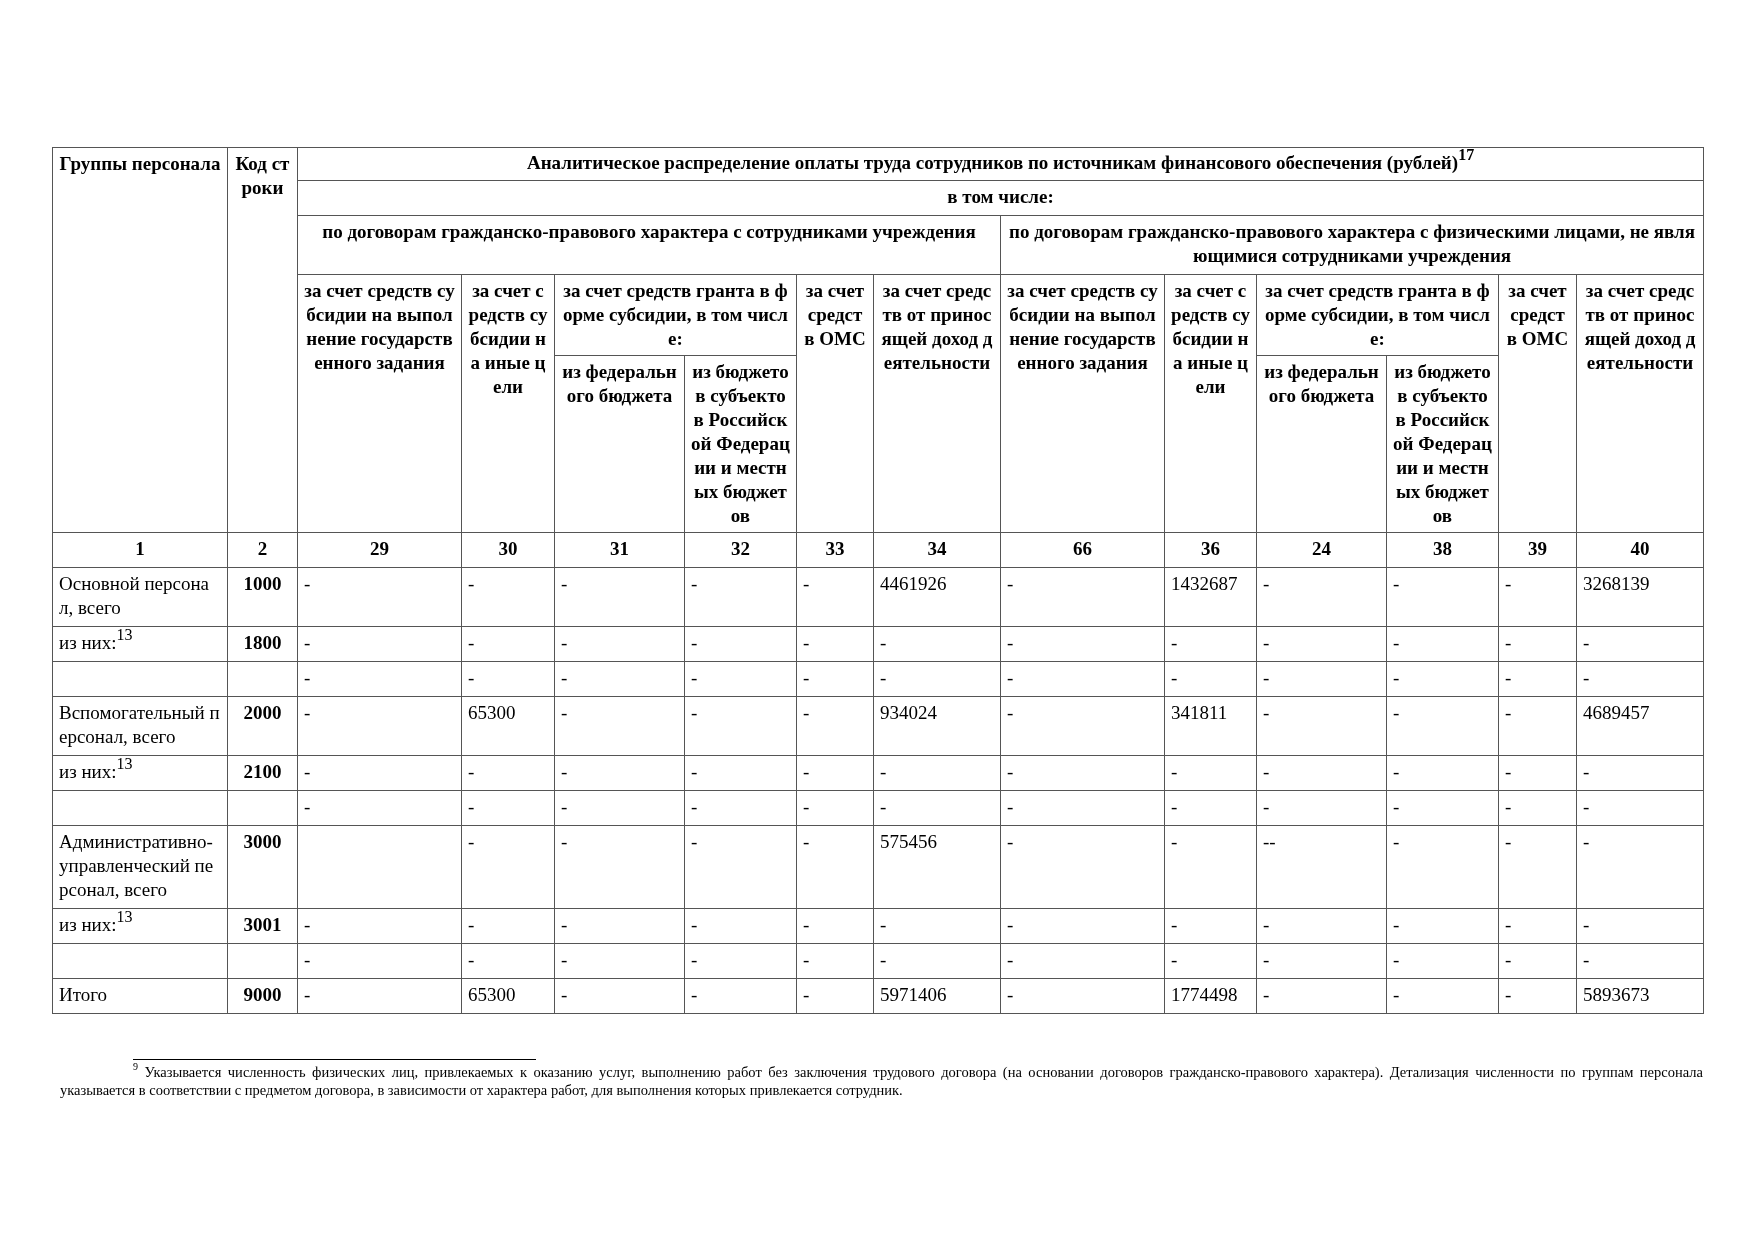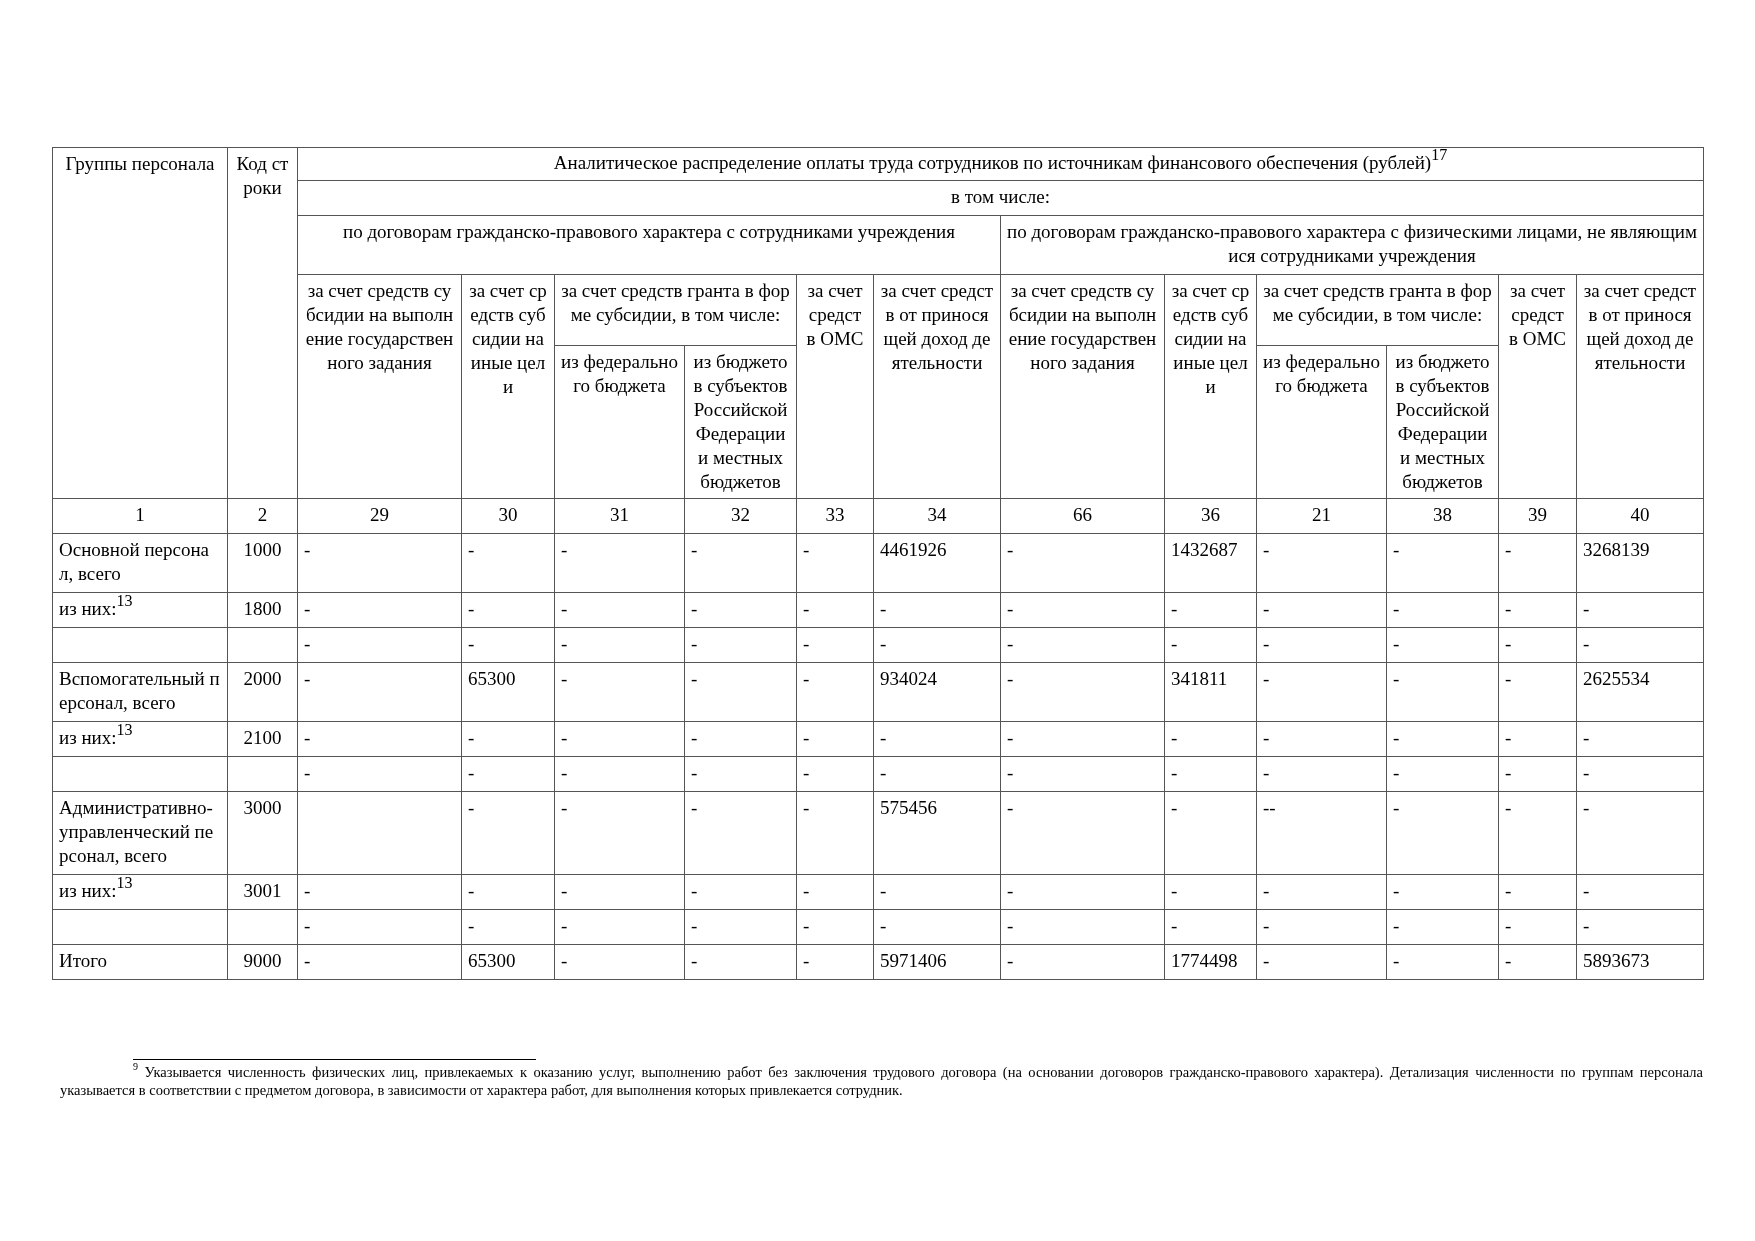--- a/index.html
+++ b/index.html
@@ -8,21 +8,21 @@
   .page { position: absolute; left: 0; top: 0; width: 1755px; height: 1241px; }
   table.main {
     position: absolute; left: 52px; top: 147px;
     width: 1651px; border-collapse: collapse; table-layout: fixed;
     font-size: 19px; line-height: 24px;
   }
   table.main td {
     border: 1px solid #555; padding: 4px 6px 4px 6px; vertical-align: top;
     overflow: hidden; word-break: break-all;
   }
-  td.c { text-align: center; }
+  td.c { text-align: center; font-weight: bold; }
   td.l { text-align: left; }
   .h-title { height: 26px; padding-top: 3px !important; padding-bottom: 3px !important; }
   sup { font-size: 16px; line-height: 0; position: relative; top: -2px; vertical-align: super; text-align: center; }
   tr.hr1 td { height: 26px; }
   tr.hr2 td { height: 26px; }
   tr.hr3 td { height: 50px; }
   tr.hr4 td { height: 62px; }
   tr.hr5 td { height: 134px; }
   tr.numrow td { height: 26px; }
   tr.r2 td { height: 50px; }
@@ -92,21 +92,21 @@
           <td class="c">1</td>
           <td class="c">2</td>
           <td class="c">29</td>
           <td class="c">30</td>
           <td class="c">31</td>
           <td class="c">32</td>
           <td class="c">33</td>
           <td class="c">34</td>
           <td class="c">66</td>
           <td class="c">36</td>
-          <td class="c">21</td>
+          <td class="c">24</td>
           <td class="c">38</td>
           <td class="c">39</td>
           <td class="c">40</td>
         </tr>
     </tbody>
     <tbody id="data-body">
         <tr class="r2">
           <td class="l"><span>Основной персонал, всего</span></td>
           <td class="c">1000</td>
           <td class="l dash">-</td>
@@ -161,21 +161,21 @@
           <td class="l dash">65300</td>
           <td class="l dash">-</td>
           <td class="l dash">-</td>
           <td class="l dash">-</td>
           <td class="l dash">934024</td>
           <td class="l dash">-</td>
           <td class="l dash">341811</td>
           <td class="l dash">-</td>
           <td class="l dash">-</td>
           <td class="l dash">-</td>
-          <td class="l dash">2625534</td>
+          <td class="l dash">4689457</td>
         </tr>
         <tr class="r1">
           <td class="l"><span>из них:</span><sup>13</sup></td>
           <td class="c">2100</td>
           <td class="l dash">-</td>
           <td class="l dash">-</td>
           <td class="l dash">-</td>
           <td class="l dash">-</td>
           <td class="l dash">-</td>
           <td class="l dash">-</td>

